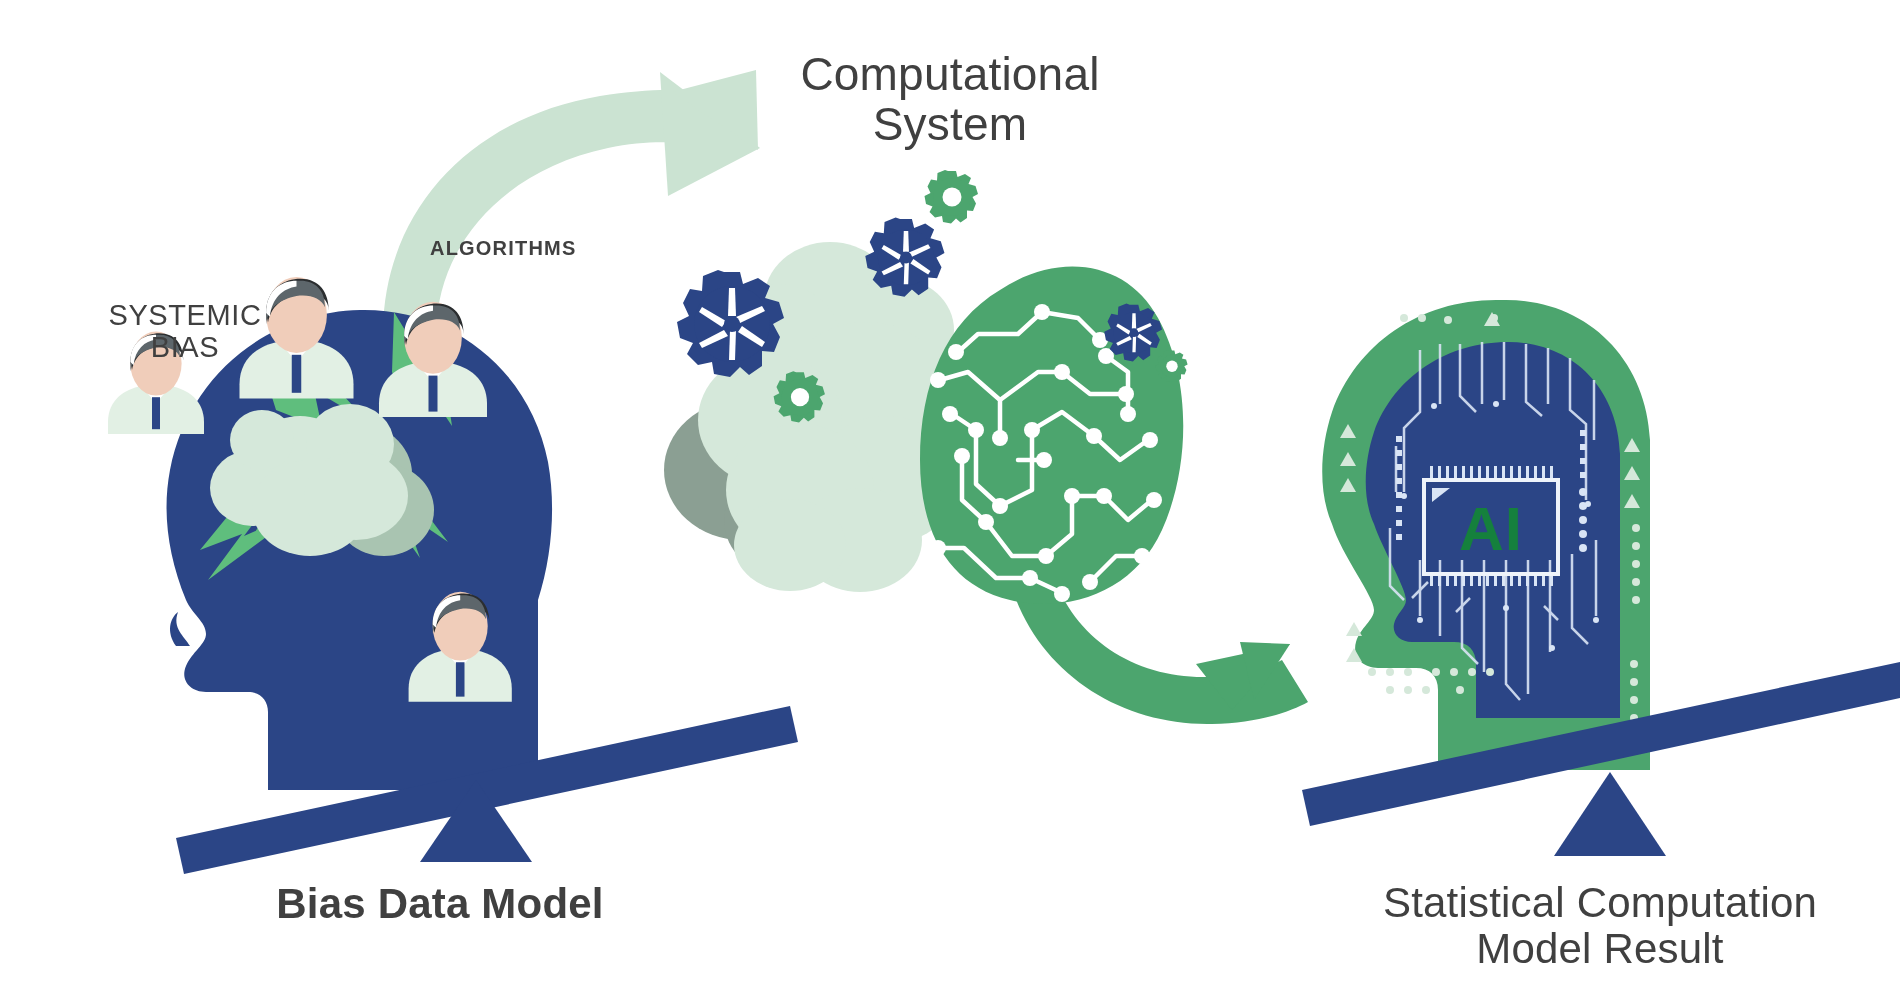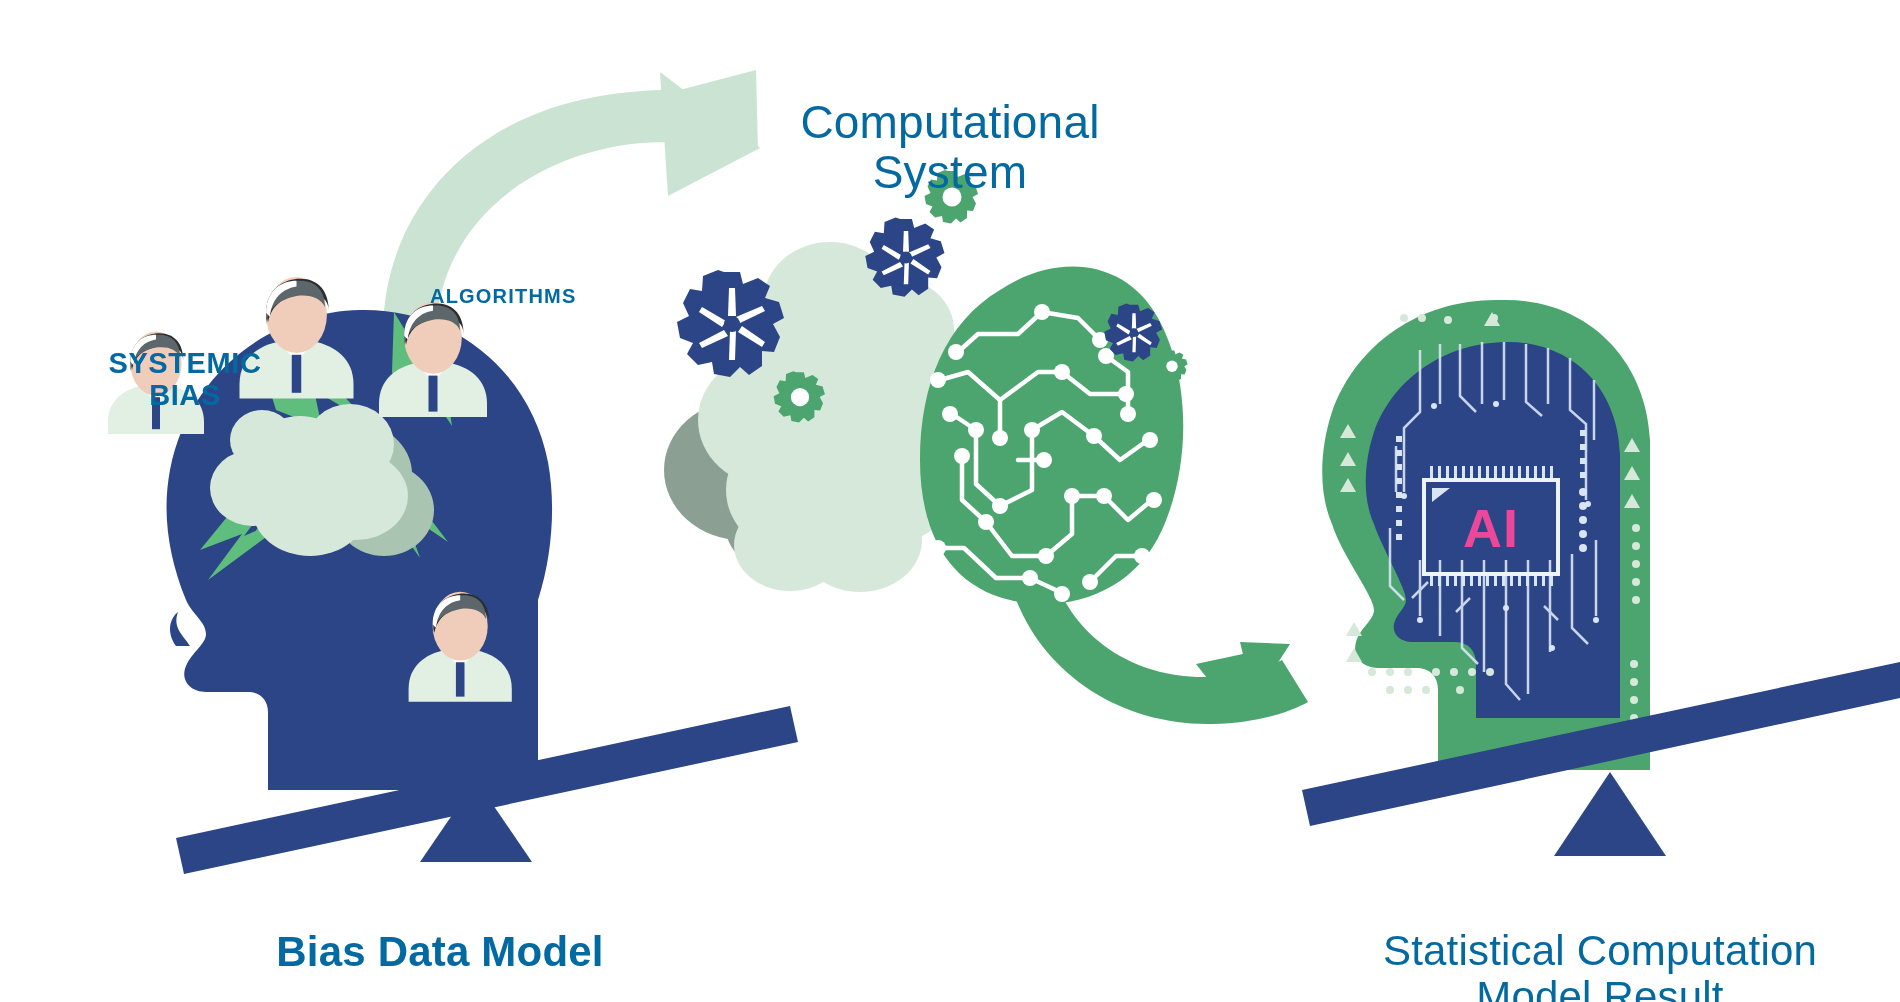--- a/index.html
+++ b/index.html
@@ -3,32 +3,32 @@
 <meta charset="utf-8">
 <style>
   html,body{margin:0;padding:0;background:#ffffff;}
   body{
     font-family:"Liberation Sans", sans-serif;
     width:1900px;height:1002px;overflow:hidden;position:relative;
   }
   #stage{position:relative;width:1900px;height:1002px;background:#fff;}
   #stage svg.layer{position:absolute;left:0;top:0;width:1900px;height:1002px;}
 
-  .txt{position:absolute;color:#0369a1;white-space:pre;margin-top:48px;}
+  .txt{position:absolute;color:#404040;white-space:pre;}
   .t-computational{
     left:640px;top:50px;width:620px;text-align:center;
     font-size:46px;line-height:1.08;font-weight:300;letter-spacing:.2px;
   }
   .t-algorithms{
     left:430px;top:237px;width:400px;
     font-size:20px;font-weight:700;letter-spacing:1.2px;
   }
   .t-systemic{
     left:20px;top:300px;width:330px;text-align:center;
-    font-size:29px;line-height:1.1;font-weight:700;letter-spacing:.6px;
+    font-size:29px;line-height:1.1;font-weight:400;letter-spacing:.6px;
   }
   .t-biasdata{
     left:120px;top:880px;width:640px;text-align:center;
     font-size:42px;font-weight:700;letter-spacing:.2px;
   }
   .t-statistical{
     left:1290px;top:880px;width:620px;text-align:center;
     font-size:42px;line-height:1.1;font-weight:400;letter-spacing:.2px;
   }
 </style>
@@ -470,16 +470,16 @@
 
   <div class="txt t-systemic"><span>SYSTEMIC</span>
 <span>BIAS</span></div>
 
   <div class="txt t-biasdata">Bias Data Model</div>
 
   <div class="txt t-statistical"><span>Statistical Computation</span>
 <span>Model Result</span></div>
 
   <div style="position:absolute;left:1424px;top:484px;width:134px;height:88px;display:flex;align-items:center;justify-content:center;">
-    <span style="color:#ec4899;font-size:54px;font-weight:700;letter-spacing:1px;font-family:'Liberation Sans',sans-serif;">AI</span>
+    <span style="color:#15803d;font-size:62px;font-weight:700;letter-spacing:1px;font-family:'Liberation Sans',sans-serif;">AI</span>
   </div>
 
 </div>
 
 </body></html>

